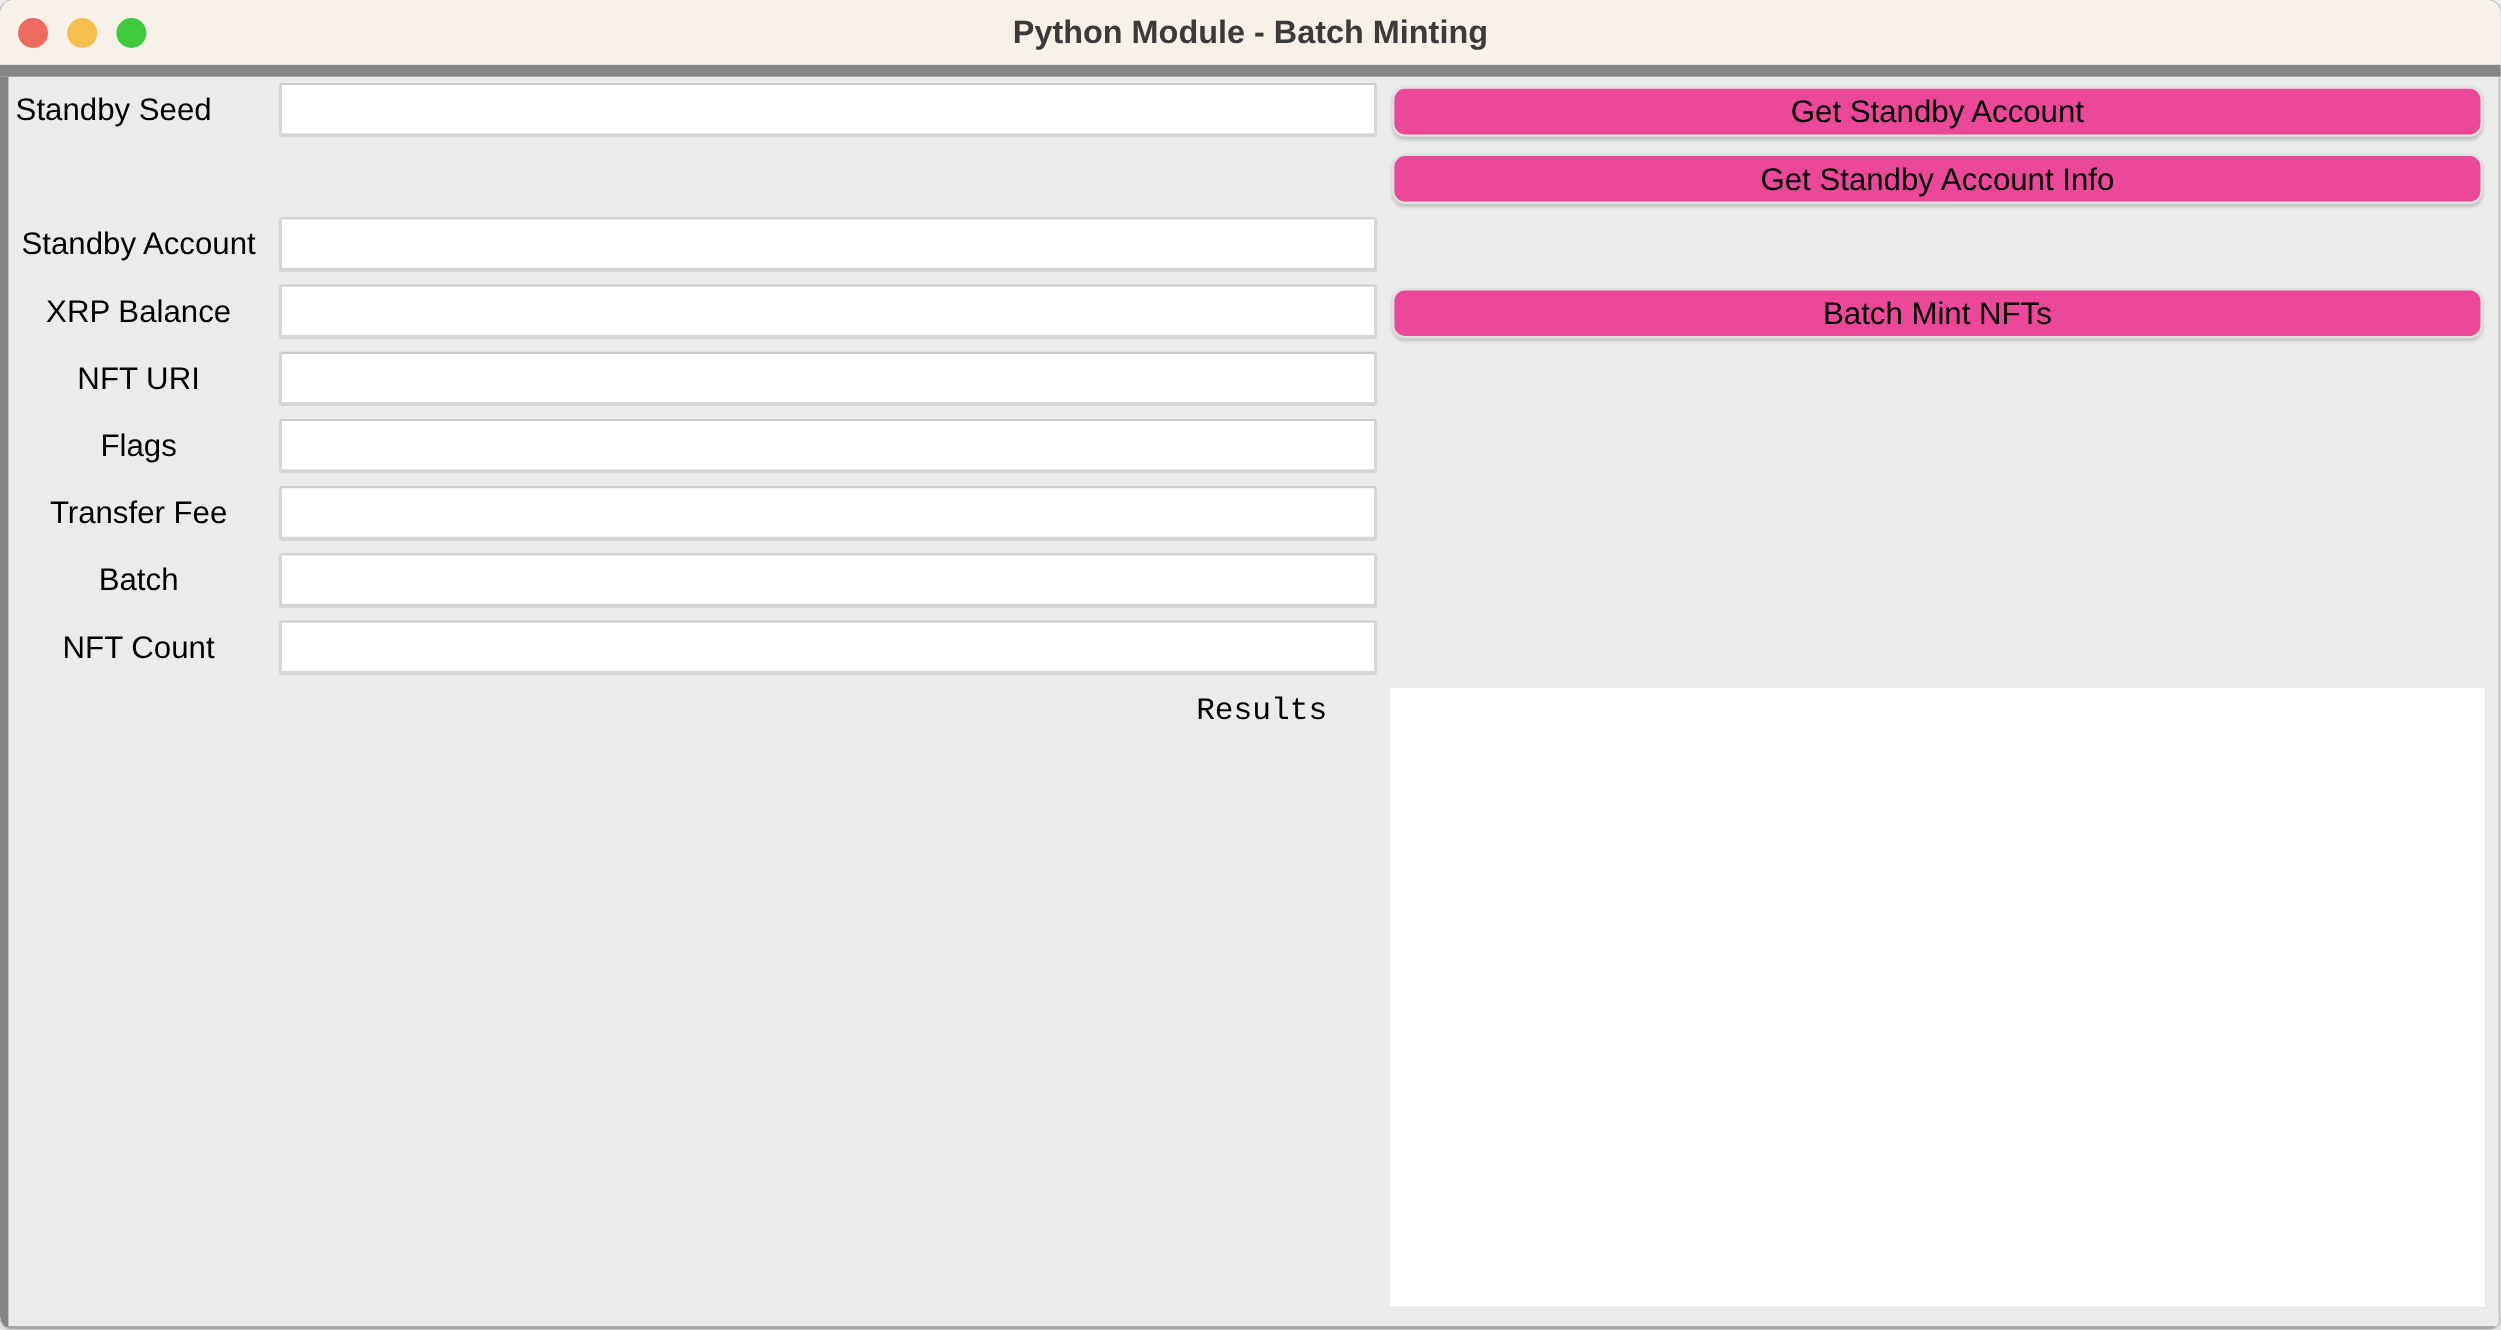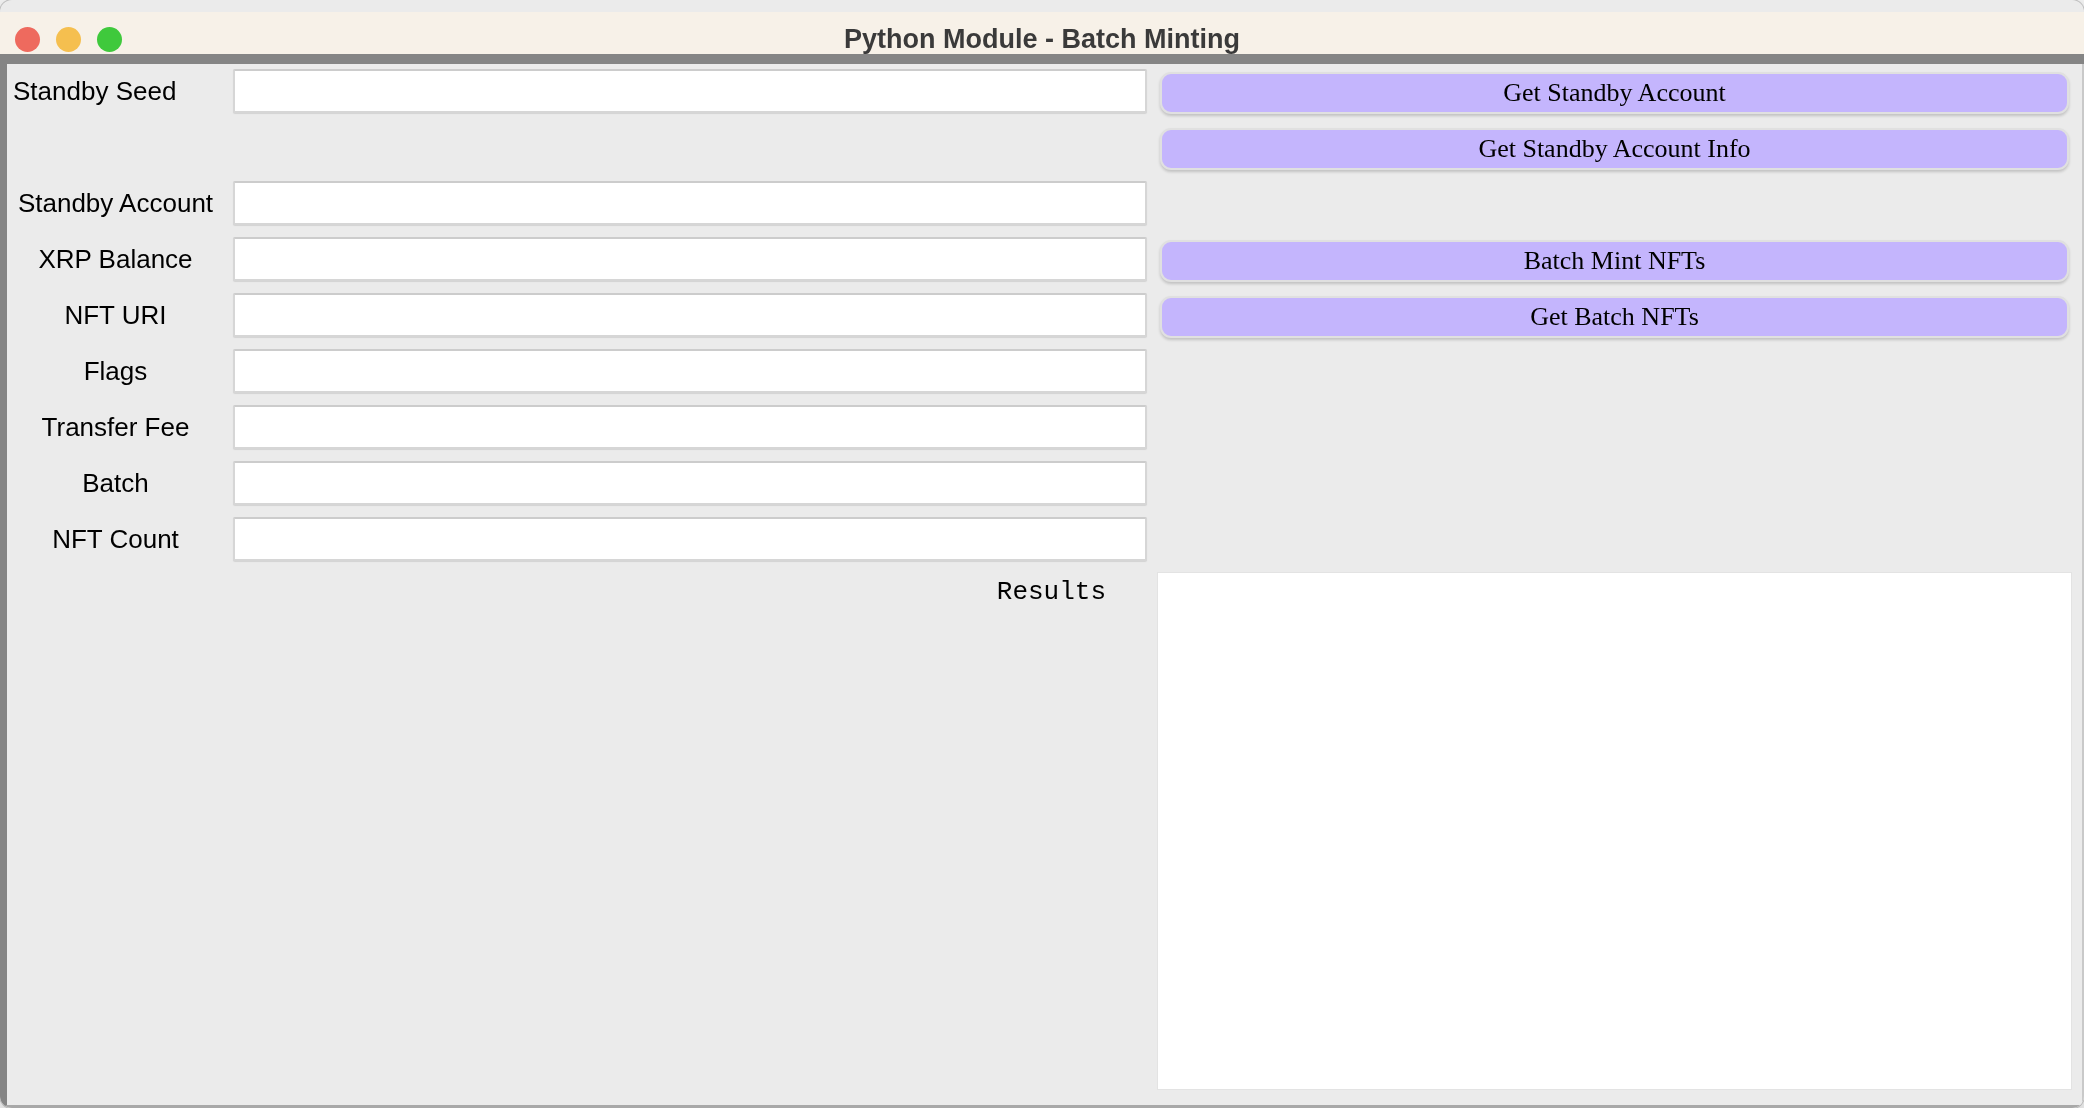--- a/index.html
+++ b/index.html
@@ -11,21 +11,21 @@
   }
   .window {
     position: relative;
     width: 2084px; height: 1108px;
     border-radius: 12px;
     overflow: hidden;
     background: #ebebeb;
     box-shadow: 0 0 0 1px rgba(0,0,0,0.18), 0 6px 18px rgba(0,0,0,0.18);
   }
   .titlebar {
-    position: absolute; left: 0; top: 12px; width: 100%; height: 54px;
+    position: absolute; left: 0; top: 0; width: 100%; height: 54px;
     background: #f7f1e8;
   }
   .traffic {
     position: absolute; left: 15px; top: 0; height: 54px;
     display: flex; align-items: center; gap: 16px; z-index: 3;
   }
   .light { width: 25px; height: 25px; border-radius: 50%; }
   .light.red    { background: #ee6a5e; }
   .light.yellow { background: #f5bf4f; }
   .light.green  { background: #3fc93c; }
@@ -55,25 +55,25 @@
     position: absolute; left: 233px; width: 914px; height: 44px;
     background: #ffffff;
     border: 2px solid #d6d6d6; border-top-color: #cccccc;
     border-radius: 2px;
     box-shadow: 0 1px 1px rgba(0,0,0,0.10);
     font-size: 26px; font-family: inherit;
     padding: 0 9px; outline: none;
   }
   .btn {
     position: absolute; left: 1160px; width: 909px; height: 42px;
-    background: #c4b5fd;
+    background: #ec4899;
     border: 2px solid #e0e0e0;
     border-radius: 11px;
     box-shadow: 0 2px 3px rgba(0,0,0,0.18);
-    font-size: 26px; font-family: Liberation Serif, serif; color: #000;
+    font-size: 26px; font-family: Liberation Sans, sans-serif; color: #000;
     display: flex; align-items: center; justify-content: center;
     cursor: pointer;
     text-align: right;
   }
   .results-label {
     position: absolute; left: 892px; top: 576px; width: 214px;
     height: 32px; line-height: 32px; text-align: right; font-size: 26px; font-family: Liberation Mono, monospace;
   }
   .results {
     position: absolute; left: 1157px; top: 572px; width: 915px; height: 518px;
@@ -114,18 +114,17 @@
   <input class="entry" style="top: 237px;" value="">
   <input class="entry" style="top: 293px;" value="">
   <input class="entry" style="top: 349px;" value="">
   <input class="entry" style="top: 405px;" value="">
   <input class="entry" style="top: 461px;" value="">
   <input class="entry" style="top: 517px;" value="">
 
   <button class="btn" style="top:72px">Get Standby Account</button>
   <button class="btn" style="top:128px">Get Standby Account Info</button>
   <button class="btn" style="top:240px">Batch Mint NFTs</button>
-  <button class="btn" style="top:296px">Get Batch NFTs</button>
 
   <div class="results-label">Results</div>
   <div class="results"></div>
 
 </div>
 
 </body></html>

